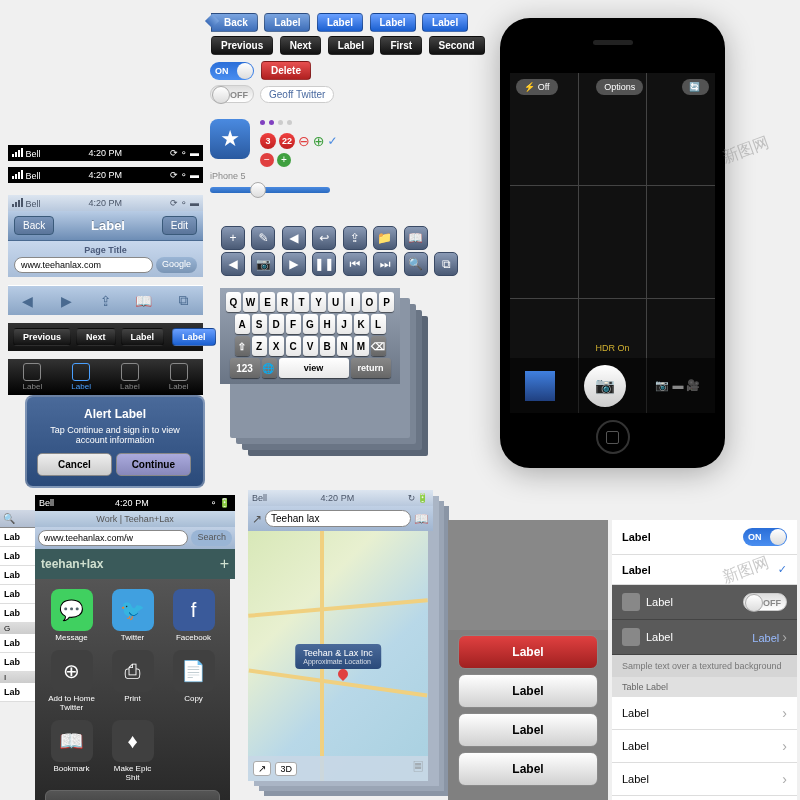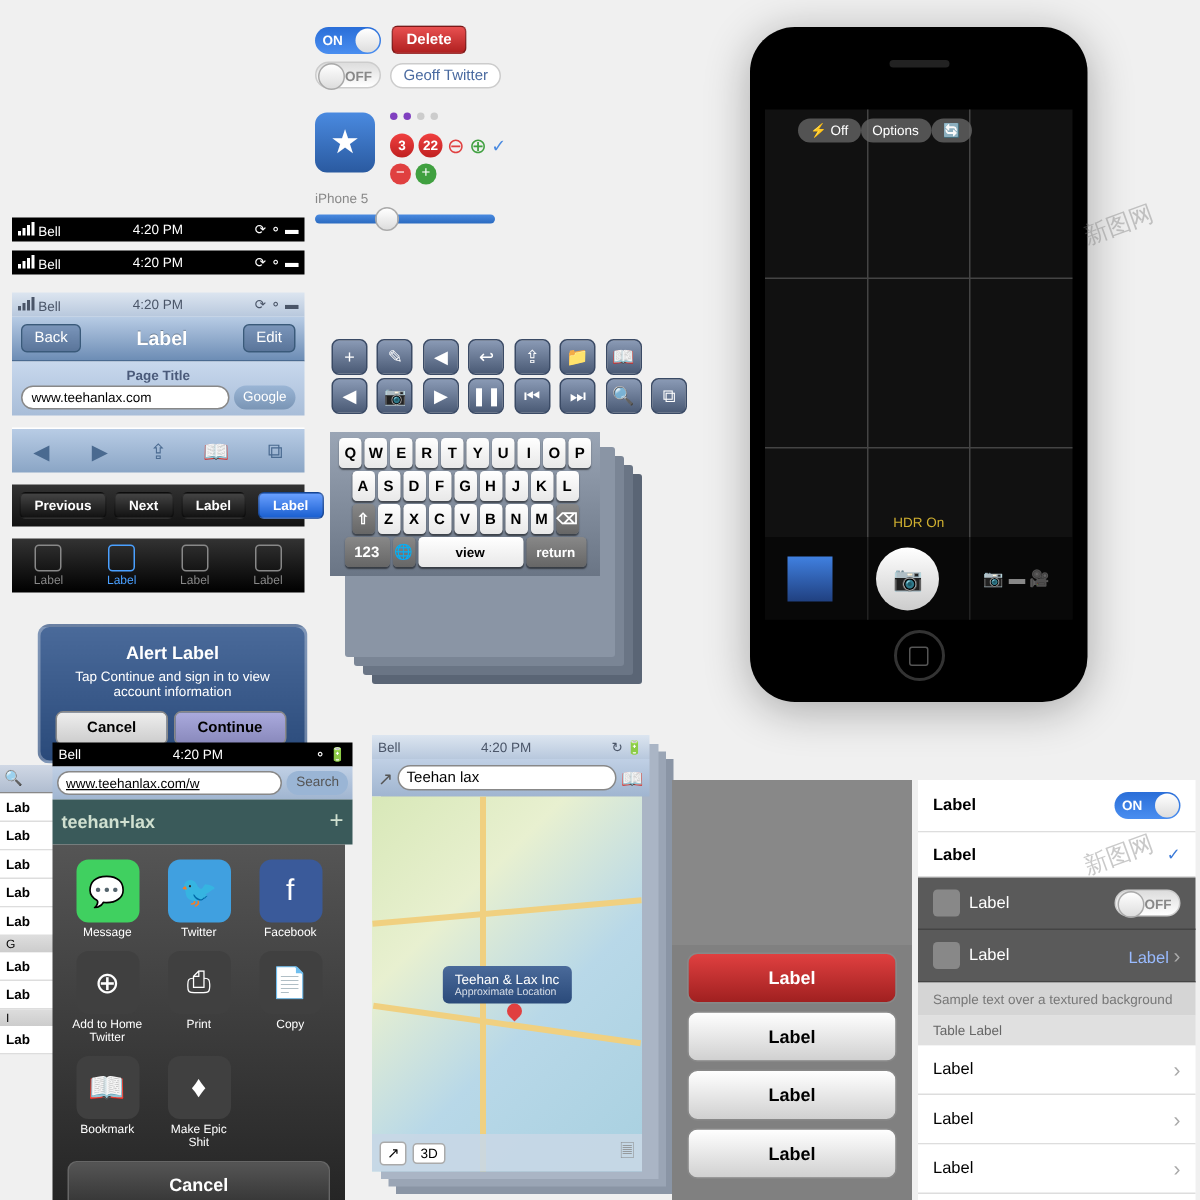--- a/index.html
+++ b/index.html
@@ -62,21 +62,21 @@
 .key-space{width:70px;font-size:9px}
 .key-return{width:40px;font-size:9px}
 
 
 .iphone{width:225px;height:450px;background:#000;border-radius:30px;padding:55px 10px;position:relative;box-shadow:0 5px 30px rgba(0,0,0,0.3)}
 .iphone-screen{width:100%;height:100%;background:#111;position:relative}
 .cam-grid{position:absolute;inset:0;}
 .cam-grid::before,.cam-grid::after{content:'';position:absolute;background:#444}
 .cam-grid::before{left:33%;top:0;width:1px;height:100%;box-shadow:68px 0 #444}
 .cam-grid::after{top:33%;left:0;height:1px;width:100%;box-shadow:0 113px #444}
-.cam-top{position:absolute;top:6px;left:16px;right:0;display:flex;justify-content:flex-start;padding:0 6px}
+.cam-top{position:absolute;top:6px;left:0;right:0;display:flex;justify-content:space-between;padding:0 6px}
 .cam-pill{background:rgba(100,100,100,0.8);color:#fff;padding:3px 8px;border-radius:10px;font-size:9px}
 .cam-bottom{position:absolute;bottom:0;left:0;right:0;height:55px;background:rgba(0,0,0,0.5);display:flex;align-items:center;justify-content:space-around}
 .shutter{width:42px;height:42px;background:linear-gradient(#fff,#ccc);border-radius:50%;display:flex;align-items:center;justify-content:center;font-size:16px}
 .home-btn{position:absolute;bottom:14px;left:50%;transform:translateX(-50%);width:34px;height:34px;border:2px solid #333;border-radius:50%;display:flex;align-items:center;justify-content:center}
 .home-btn::after{content:'';width:11px;height:11px;border:1px solid #555;border-radius:2px}
 
 
 .share-sheet{width:195px;background:linear-gradient(#555,#222);border-radius:6px;padding:10px}
 .share-grid{display:grid;grid-template-columns:repeat(3,1fr);gap:8px;margin-bottom:8px}
 .share-item{display:flex;flex-direction:column;align-items:center;gap:2px}
@@ -113,20 +113,34 @@
 .page-dot{width:5px;height:5px;border-radius:50%;background:#ccc}
 .page-dot.on{background:#8040c0}
 .badge{display:inline-block;min-width:16px;height:16px;background:linear-gradient(#f04040,#c02020);border-radius:8px;color:#fff;font-size:9px;font-weight:bold;text-align:center;line-height:16px;padding:0 3px}
 .star-icon{width:40px;height:40px;background:linear-gradient(#4a8ae0,#2a5aa0);border-radius:8px;display:flex;align-items:center;justify-content:center;color:#fff;font-size:22px}
 .watermark{position:absolute;color:rgba(120,120,120,0.4);font-size:16px;transform:rotate(-20deg)}
 </style>
 </head>
 <body>
 
 <div class="abs" style="left:210px;top:12px">
+  <div>
+    <span class="btn btn-blue btn-back">Back</span>
+    <span class="btn btn-blue">Label</span>
+    <span class="btn btn-blue-br">Label</span>
+    <span class="btn btn-blue-br">Label</span>
+    <span class="btn btn-blue-br">Label</span>
+  </div>
+  <div style="margin-top:2px">
+    <span class="btn btn-dark">Previous</span>
+    <span class="btn btn-dark">Next</span>
+    <span class="btn btn-dark">Label</span>
+    <span class="btn btn-dark">First</span>
+    <span class="btn btn-dark">Second</span>
+  </div>
   <div style="margin-top:4px;display:flex;align-items:center;gap:6px">
     <span class="toggle toggle-on">ON</span>
     <span class="btn btn-red">Delete</span>
   </div>
   <div style="margin-top:4px;display:flex;align-items:center;gap:6px">
     <span class="toggle toggle-off">OFF</span>
     <span style="background:#fff;border:1px solid #ccc;border-radius:10px;padding:2px 8px;font-size:10px;color:#4a6aa0">Geoff Twitter</span>
   </div>
   <div style="margin-top:8px;display:flex;align-items:center;gap:10px">
     <div class="star-icon">★</div>
@@ -231,21 +245,21 @@
         <div class="tab-icon"></div>
         <span>Label</span>
       </div>
     <div class="tab-item">
         <div class="tab-icon"></div>
         <span>Label</span>
       </div>
   </div>
 </div>
 
-<div class="abs alert" style="left:25px;top:416px">
+<div class="abs alert" style="left:25px;top:395px">
   <div class="alert-title">Alert Label</div>
   <div class="alert-text">Tap Continue and sign in to view account information</div>
   <div style="display:flex;gap:4px">
     <span class="alert-btn">Cancel</span>
     <span class="alert-btn">Continue</span>
   </div>
 </div>
 
 <div class="abs" style="left:220px;top:225px">
   <div>
@@ -349,22 +363,23 @@
   <div class="side-header">I</div>
   <div class="side-item">Lab</div>
 </div>
 
 <div class="abs" style="left:35px;top:495px;width:200px">
   <div class="status-bar">
     <span><span>Bell</span></span>
       <span>4:20 PM</span>
       <span>⚬ 🔋</span>
   </div>
+  <div style="background:linear-gradient(#c8d8e8,#a8bdd5);padding:3px;text-align:center;font-size:9px;color:#555">Work | Teehan+Lax</div>
   <div style="background:linear-gradient(#c0d0e5,#a0b5d0);padding:3px;display:flex;gap:3px">
-    <input style="flex: 1 1 0%; border-radius: 10px; border: 1px solid rgb(136, 136, 136); font-size: 9px; padding: 2px 5px; text-decoration: underline;" value="www.teehanlax.com/w">
+    <input style="flex: 1 1 0%; border-radius: 10px; border: 1px solid rgb(136, 136, 136); font-size: 9px; padding: 2px 5px;" value="www.teehanlax.com/w">
     <span style="background:#9ab5d5;padding:2px 6px;border-radius:10px;font-size:9px;color:#555">Search</span>
   </div>
   <div style="background:#3a5a5a;color:#d0e0d0;padding:6px;display:flex;justify-content:space-between;align-items:center">
     <span style="font-size:12px;font-weight:bold">teehan+lax</span>
     <span style="font-size:16px">+</span>
   </div>
   <div class="share-sheet" style="border-radius:0">
     <div class="share-grid" id="share-grid">
         <div class="share-item">
           <div class="share-icon" style="background:#40d060">💬</div>

